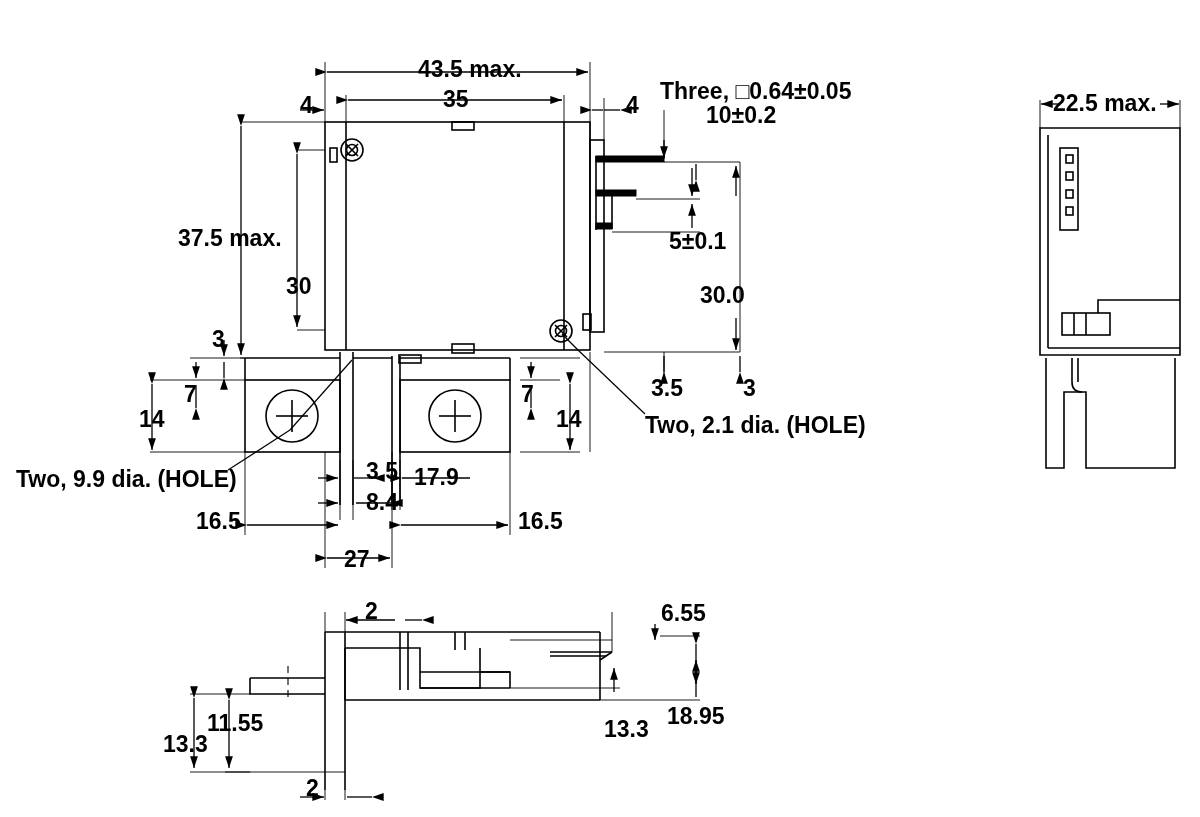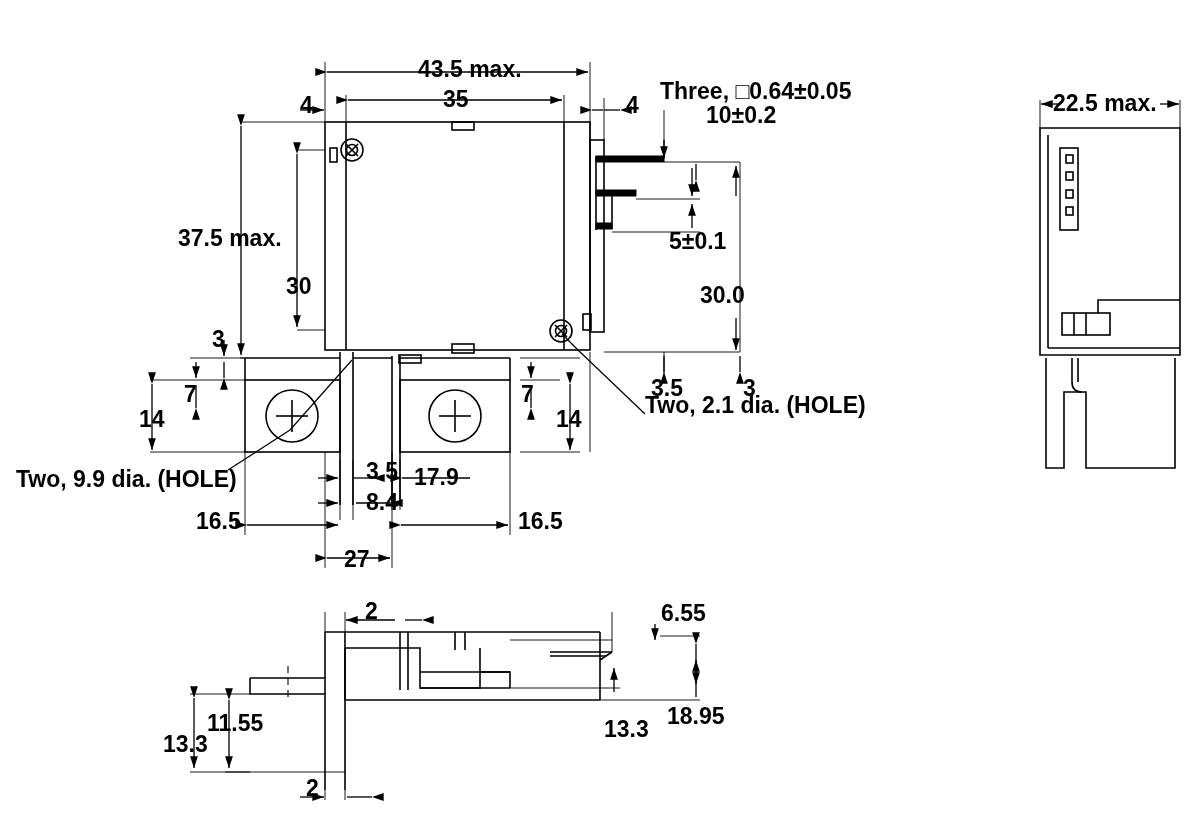--- a/index.html
+++ b/index.html
@@ -282,21 +282,21 @@
   <div class="lbl b" style="left:286px; top:263px;margin-top:12px;">30</div>
   <div class="lbl b" style="left:212px; top:328px;">3</div>
   <div class="lbl b" style="left:184px; top:383px;">7</div>
   <div class="lbl b" style="left:139px; top:408px;">14</div>
   <div class="lbl b" style="left:521px; top:383px;">7</div>
   <div class="lbl b" style="left:556px; top:408px;">14</div>
   <div class="lbl b" style="left:700px; top:284px;">30.0</div>
   <div class="lbl b" style="left:651px; top:377px;">3.5</div>
   <div class="lbl b" style="left:743px; top:377px;">3</div>
   <div class="lbl b" style="left:16px; top:468px;">Two, 9.9 dia. (HOLE)</div>
-  <div class="lbl b" style="left:645px; top:394px;">Two, 2.1 dia. (HOLE)</div>
+  <div class="lbl b" style="left:645px; top:414px;">Two, 2.1 dia. (HOLE)</div>
   <div class="lbl b" style="left:366px; top:460px;">3.5</div>
   <div class="lbl b" style="left:366px; top:491px;">8.4</div>
   <div class="lbl b" style="left:414px; top:466px;">17.9</div>
   <div class="lbl b" style="left:196px; top:510px;">16.5</div>
   <div class="lbl b" style="left:518px; top:510px;">16.5</div>
   <div class="lbl b" style="left:344px; top:548px;">27</div>
 
   <div class="lbl b" style="left:1053px; top:92px;">22.5 max.</div>
 
   <div class="lbl b" style="left:365px; top:600px;">2</div>

